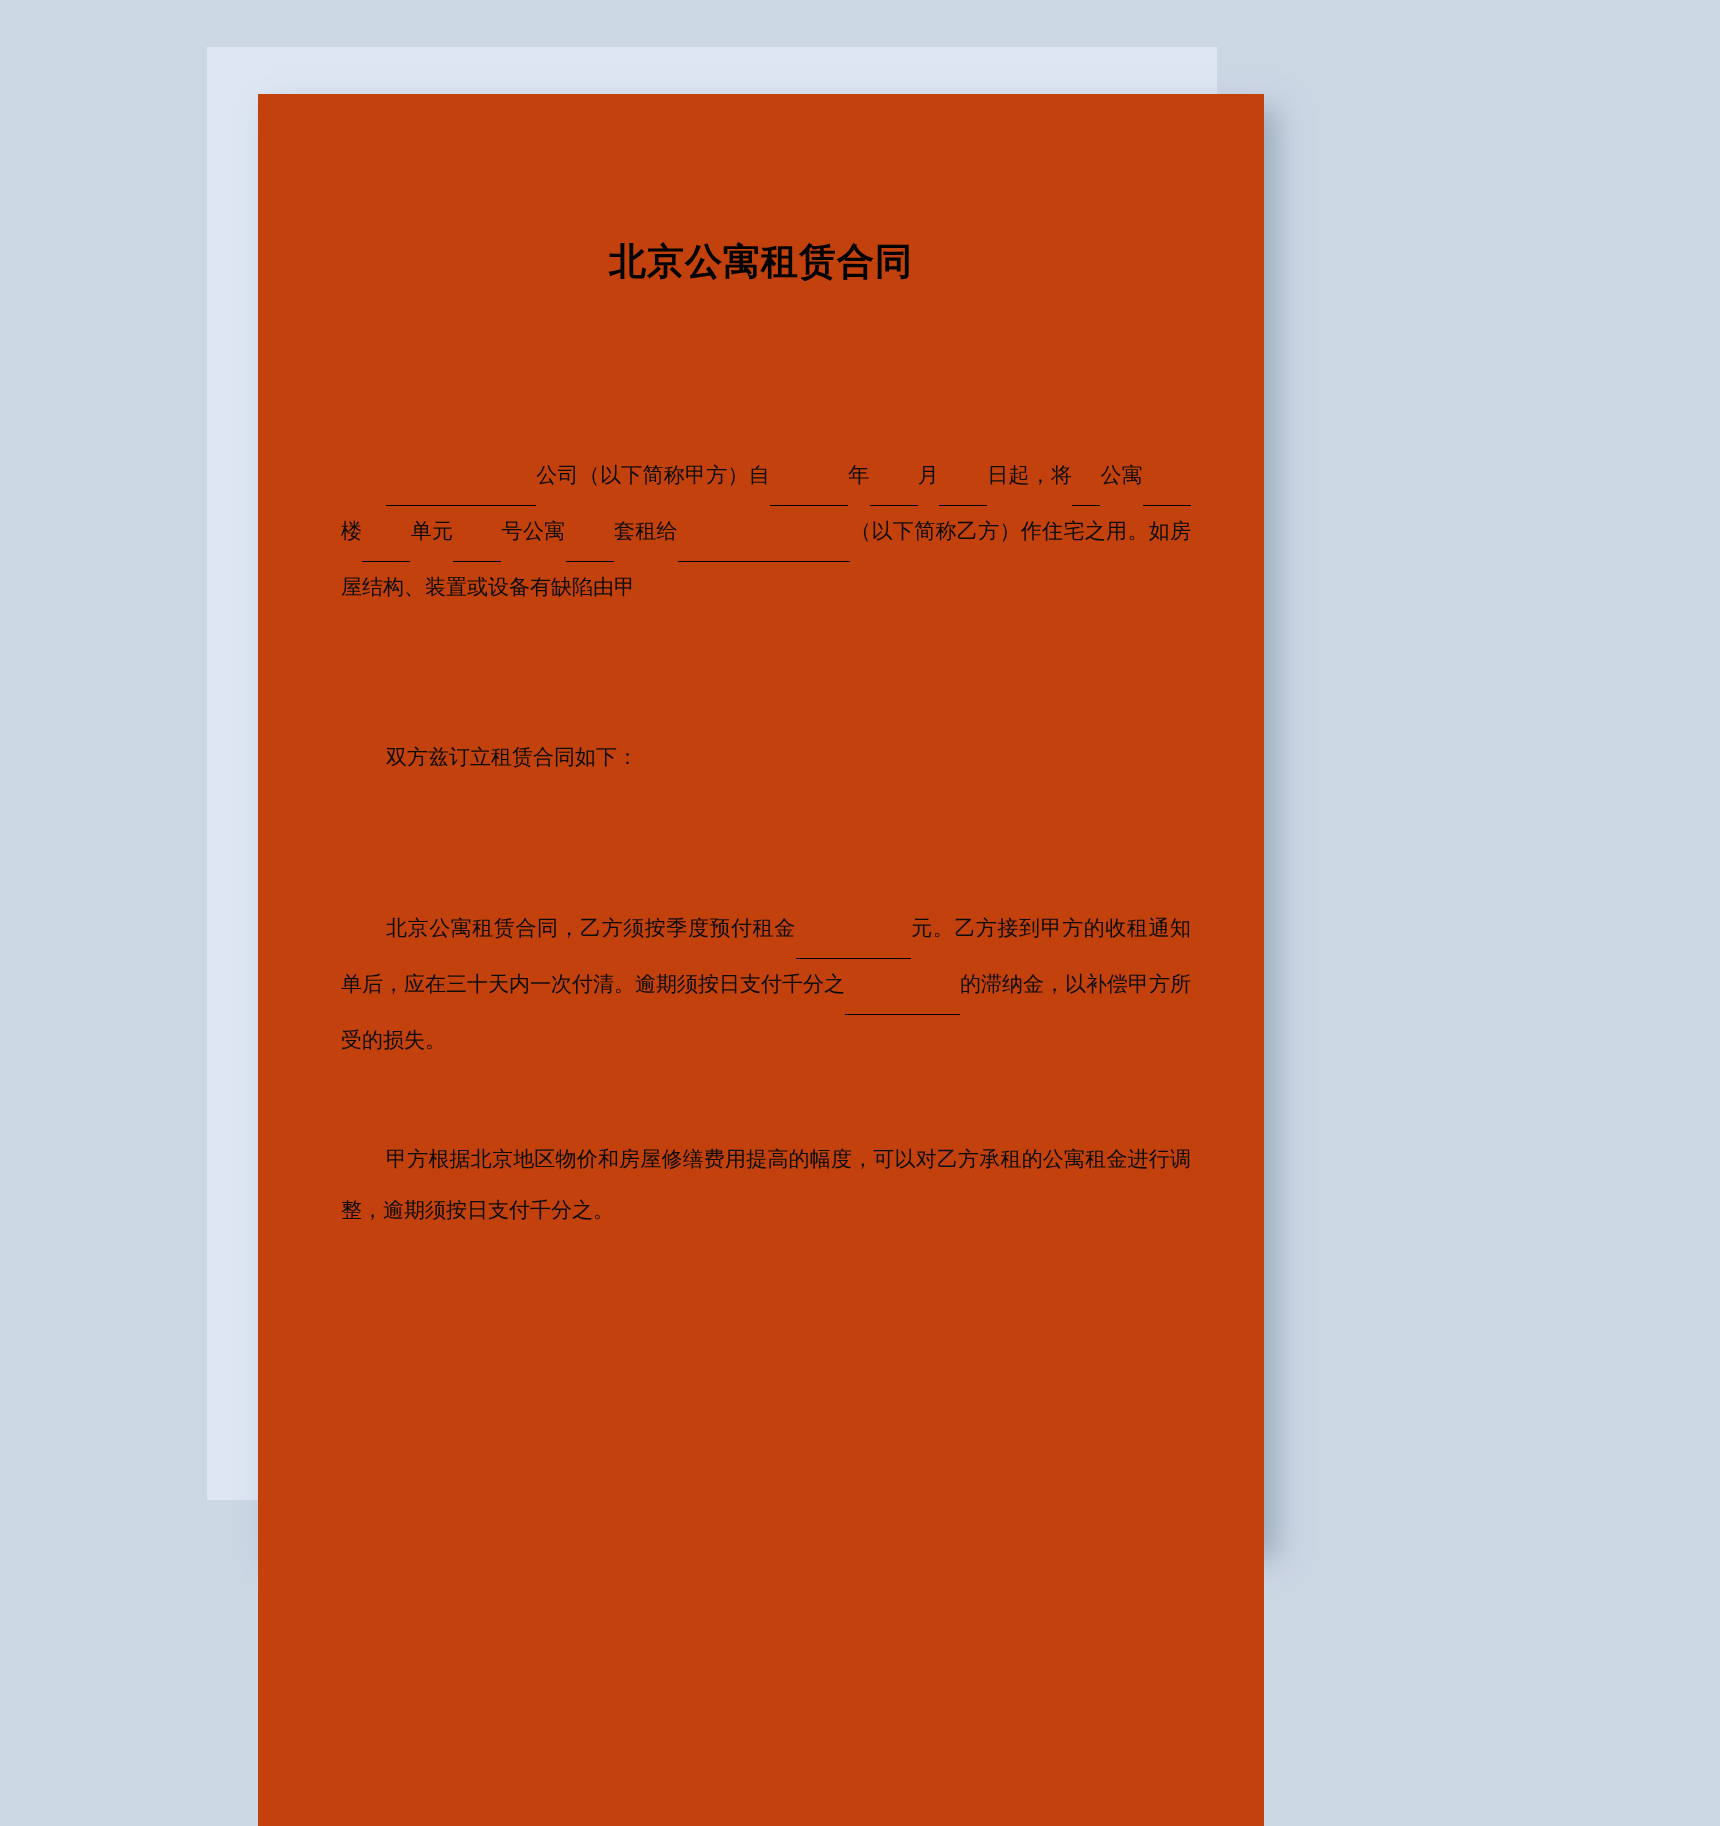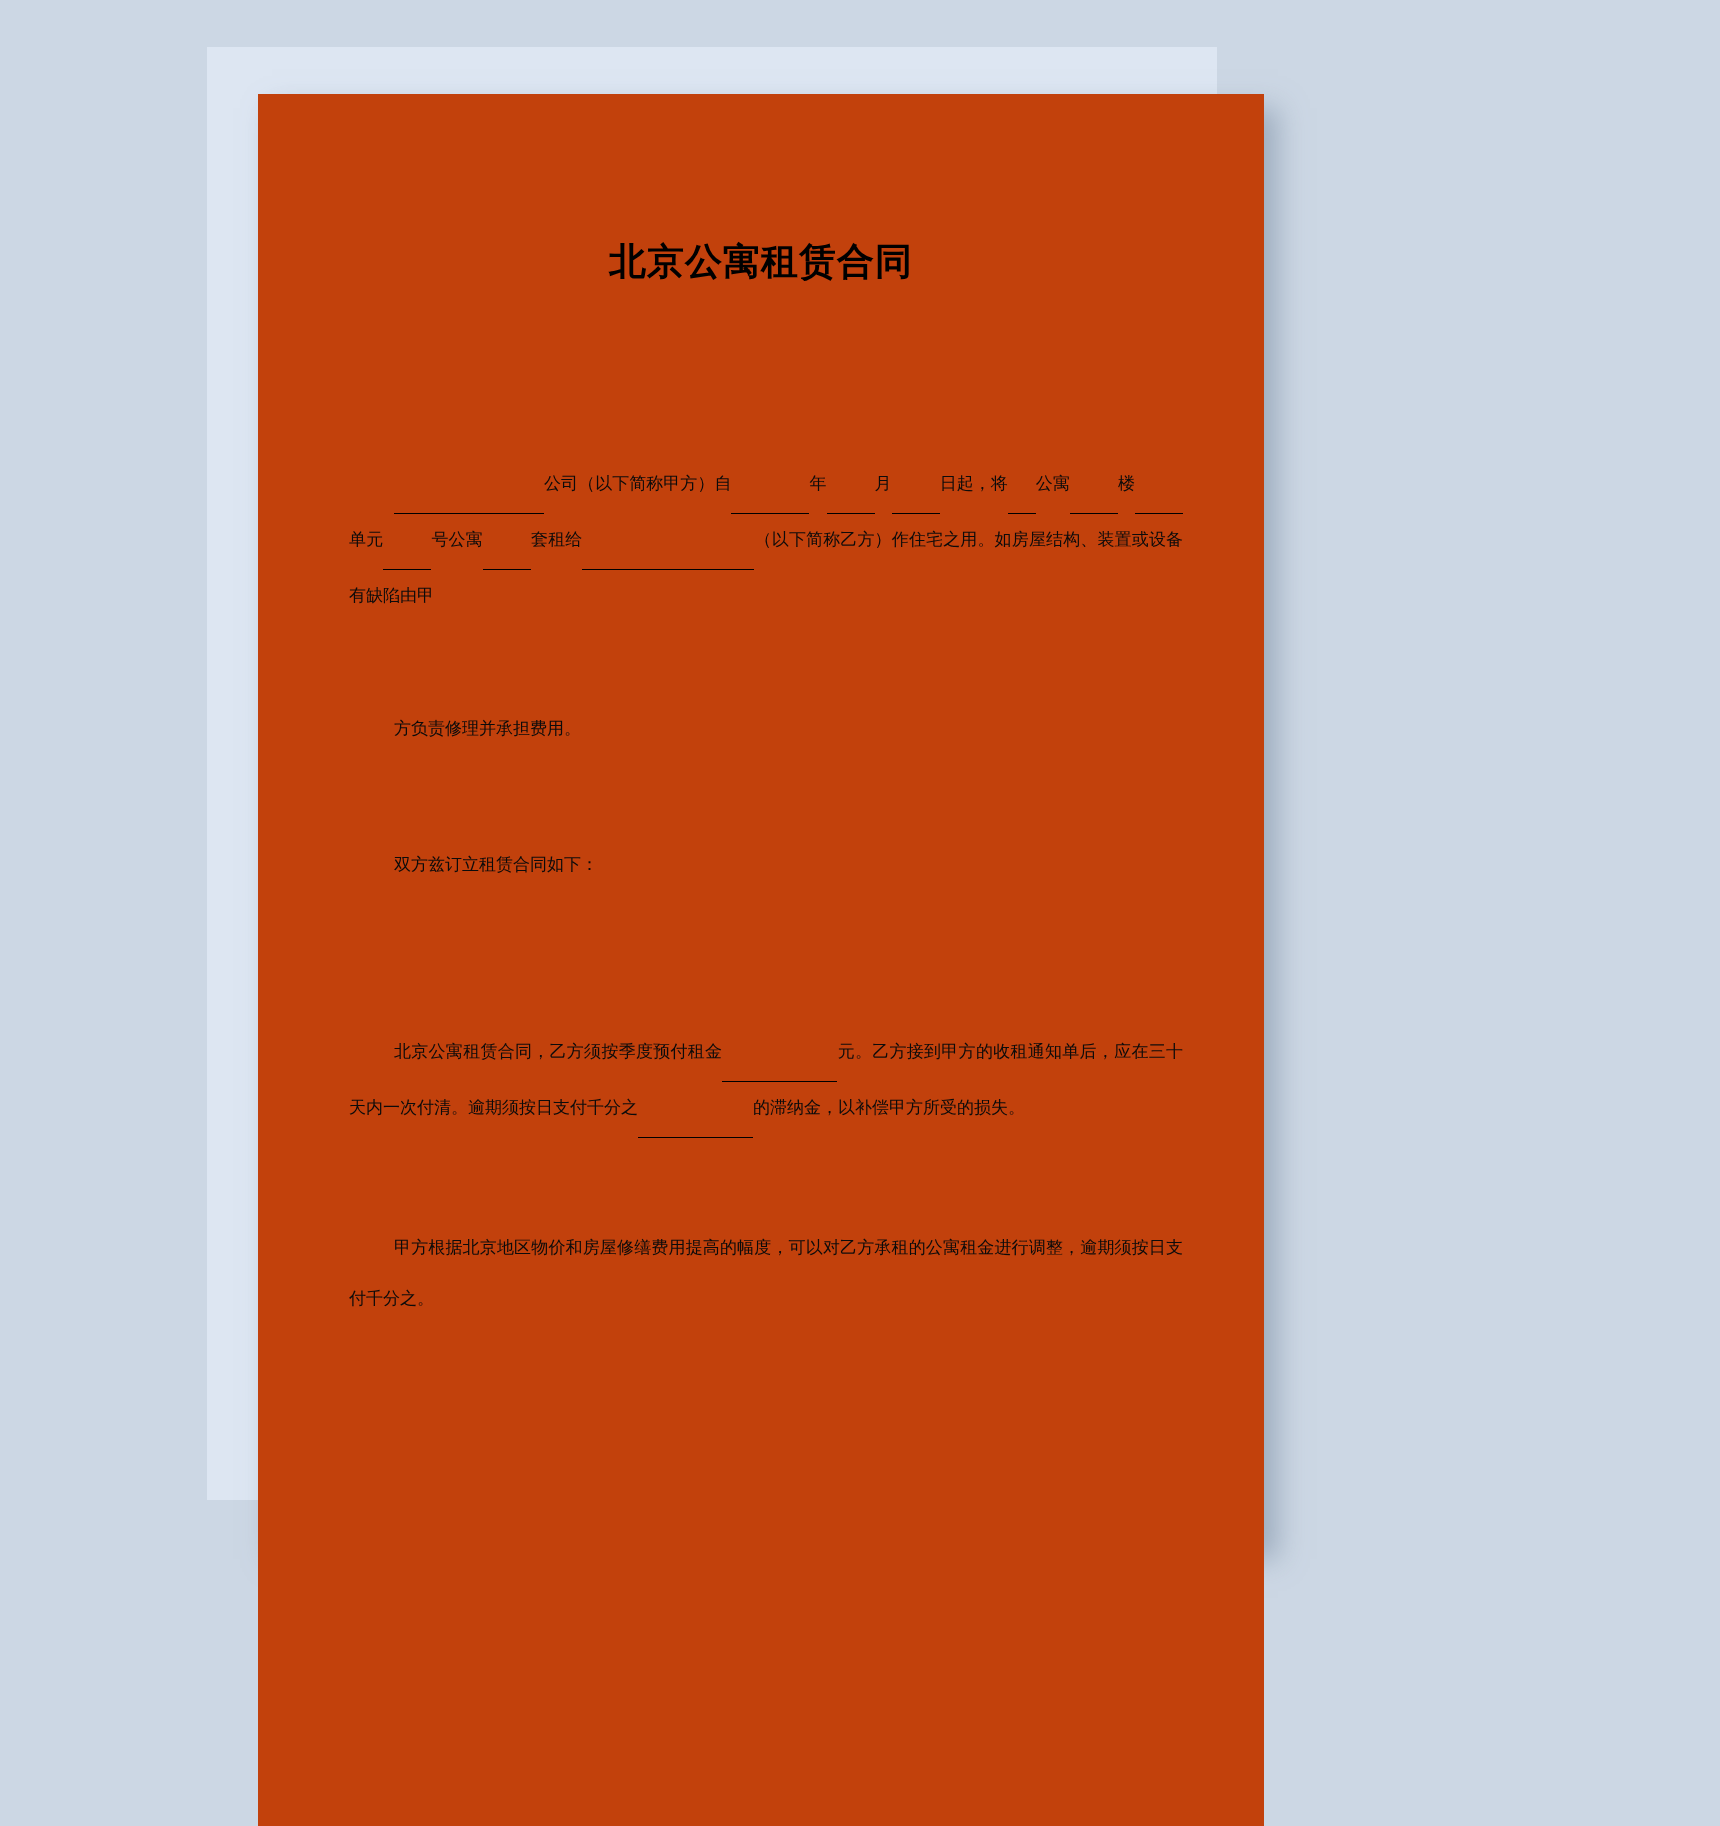--- a/index.html
+++ b/index.html
@@ -51,24 +51,24 @@
     letter-spacing: 1px;
     color: #000;
     margin: 0;
     padding-top: 131px;
     line-height: 1.2;
   }
   .body-area {
     padding: 0 50px 0 60px;
   }
   p.para {
-    font-size: 17px;
+    font-size: 21px;
     line-height: 51px;
     color: #0b0b0b;
-    margin: 16px;
+    margin: 8px;
     text-align: justify;
     text-justify: inter-ideograph;
     text-indent: 45px;
   }
   .spacer-1 { height: 158px; }
   .spacer-2 { height: 50px; }
   .spacer-3 { height: 53px; }
   .spacer-4 { height: 54px; }
   .spacer-5 { height: 50px; }
   .spacer-6 { height: 52px; }
@@ -91,21 +91,20 @@
 <div class="page-shadow"></div>
 
 <div class="page">
 
   <h1 class="doc-title">北京公寓租赁合同</h1>
 
   <div class="body-area">
     <div class="spacer-1"></div>
     <p class="para" id="p-parties"><span class="blank-line bl-xl">&nbsp;</span><span>公司（以下简称甲方）自</span><span class="blank-line bl-m">&nbsp;</span><span>年</span><span class="blank-line bl-s">&nbsp;</span><span>月</span><span class="blank-line bl-s">&nbsp;</span><span>日起，将</span><span class="blank-line bl-xs">&nbsp;</span><span>公寓</span><span class="blank-line bl-s">&nbsp;</span><span>楼</span><span class="blank-line bl-s">&nbsp;</span><span>单元</span><span class="blank-line bl-s">&nbsp;</span><span>号公寓</span><span class="blank-line bl-s">&nbsp;</span><span>套租给</span><span class="blank-line bl-xxl">&nbsp;</span><span>（以下简称乙方）作住宅之用。如房屋结构、装置或设备有缺陷由甲</span></p>
     <div class="spacer-2"></div>
-    <p class="para" id="p-repair"><span>方负责修理并承担费用。</span></p>
     <div class="spacer-3"></div>
     <p class="para" id="p-intro"><span>双方兹订立租赁合同如下：</span></p>
     <div class="spacer-4"></div>
     <div class="spacer-5"></div>
     <p class="para" id="p-rent"><span>北京公寓租赁合同，乙方须按季度预付租金</span><span class="blank-line bl-l">&nbsp;</span><span>元。乙方接到甲方的收租通知单后，应在三十天内一次付清。逾期须按日支付千分之</span><span class="blank-line bl-l">&nbsp;</span><span>的滞纳金，以补偿甲方所受的损失。</span></p>
     <div class="spacer-6"></div>
     <p class="para" id="p-adjust"><span>甲方根据北京地区物价和房屋修缮费用提高的幅度，可以对乙方承租的公寓租金进行调整，逾期须按日支付千分之。</span></p>
   </div>
 
 </div>

